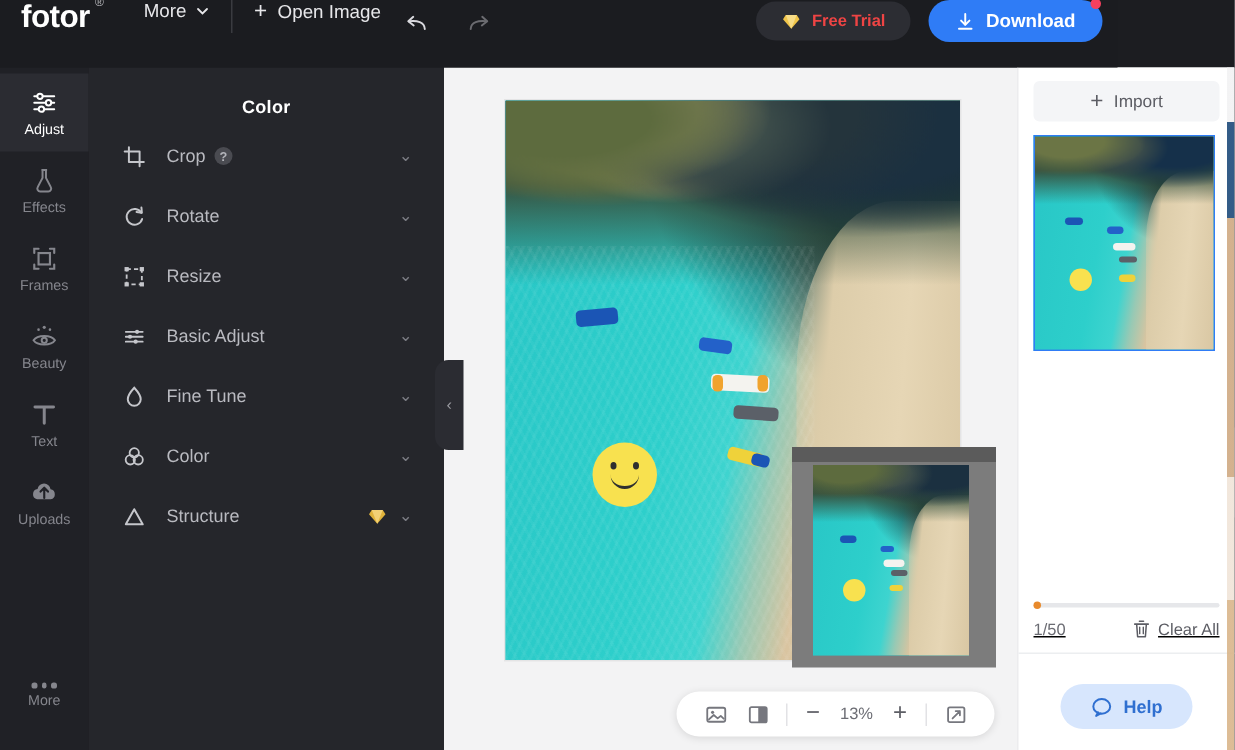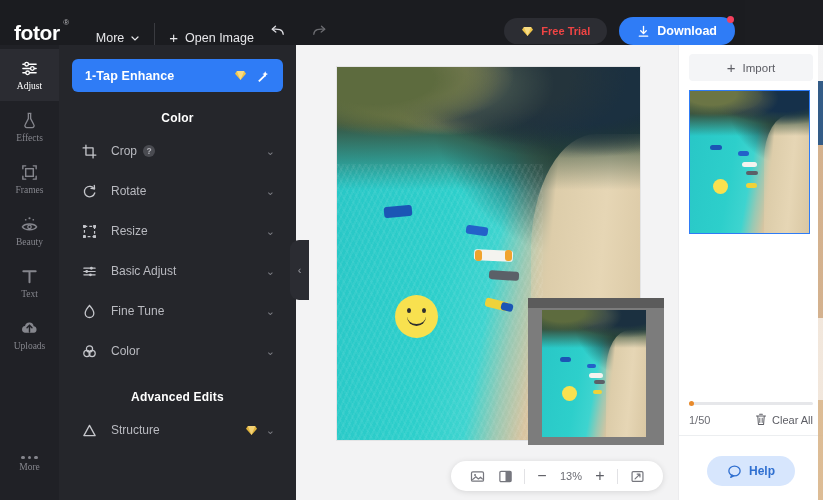--- a/index.html
+++ b/index.html
@@ -9,21 +9,21 @@
     font-family: "Liberation Sans", sans-serif;
     background: #1c1d21;
   }
   .app { position: relative; width: 823px; height: 500px; }
 
   
   .header {
     position: absolute; top: 0; left: 0;
     width: 745px; height: 45px;
     background: #1b1c20;
-    display: flex; align-items: flex-end;
+    display: flex; align-items: flex-start;
     z-index: 40;
   }
   .logo {
     margin-left: 14px;
     color: #ffffff;
     font-size: 21px;
     font-weight: 700;
     letter-spacing: -0.4px;
     position: relative;
   }
@@ -94,21 +94,20 @@
     padding-top: 4px;
     z-index: 30;
   }
   .rail-item {
     width: 59px; height: 52px;
     display: flex; flex-direction: column;
     align-items: center; justify-content: center;
     gap: 3px;
     color: #85868d; font-size: 9.5px;
     cursor: pointer;
-    font-family: Liberation Serif, serif;
   }
   .rail-item.active { background: #2b2c32; color: #ffffff; }
   .rail-item.active svg { stroke: #ffffff; fill: none; }
   .rail-item svg { stroke: #85868d; fill: none; }
   .rail-spacer { flex: 1; }
   .rail-more { margin-bottom: 10px; }
   .dots { display: flex; gap: 3px; }
   .dots i {
     width: 3.5px; height: 3.5px; border-radius: 50%;
     background: #85868d; display: block;
@@ -330,20 +329,21 @@
   .thumb-card .sky, .thumb-card .rocks, .thumb-card .beach, .thumb-card .water-shimmer { position: absolute; }
   .thumb-smiley {
     position: absolute; left: 23px; top: 88px;
     width: 15px; height: 15px; border-radius: 50%; background: #f8e14f;
   }
   .rp-footer {
     position: absolute; left: 0; right: 0; bottom: 64px;
     padding: 4px 10px;
     border-bottom: 1px solid #eceef0;
     padding-bottom: 9px;
+    text-decoration: underline;
   }
   .rp-track {
     width: 100%; height: 3px; border-radius: 2px;
     background: #e6e7ea; position: relative; margin-bottom: 8px;
   }
   .rp-track i {
     position: absolute; left: 0; top: -1px;
     width: 5px; height: 5px; border-radius: 50%;
     background: #e88a2c; display: block;
   }
@@ -495,37 +495,20 @@
           <i></i>
           <i></i>
           <i></i>
         </span>
       <span>More</span>
     </div>
   </div>
 
   <div class="panel">
 
-    <div class="enhance-btn">
-      <span class="lbl">1-Tap Enhance</span>
-      <span class="icons">
-        <span class="gem">
-          <svg width="13" height="11" viewBox="0 0 14 12">
-            <path d="M3 1 H11 L13 4.2 L7 11 L1 4.2 Z" fill="#f0c54a"></path>
-            <path d="M3 1 L7 11 L11 1 Z" fill="#f7dc86"></path>
-          </svg>
-        </span>
-        <span class="wand">
-          <svg width="14" height="14" viewBox="0 0 14 14">
-            <path d="M2.2 11.8 L8.6 5.4 L9.9 6.7 L3.5 13.1 Z" fill="#ffffff"></path>
-            <path d="M9.2 2.3 L10.1 4.2 L12 5.1 L10.1 6 L9.2 7.9 L8.3 6 L6.4 5.1 L8.3 4.2 Z" fill="#ffffff"></path>
-          </svg>
-        </span>
-      </span>
-    </div>
 
     <div class="section-title">Color</div>
 
     <div class="row">
       <span class="r-ic">
         <svg width="15" height="15" viewBox="0 0 16 16">
           <path d="M4.2 1.2 V11.8 H14.8" stroke-width="1.4" stroke-linecap="round" stroke-linejoin="round"></path>
           <path d="M1.2 4.2 H11.8 V14.8" stroke-width="1.4" stroke-linecap="round" stroke-linejoin="round"></path>
         </svg>
       </span>
@@ -600,21 +583,20 @@
           <circle cx="5.2" cy="10.2" r="3.3" stroke-width="1.3"></circle>
           <circle cx="10.8" cy="10.2" r="3.3" stroke-width="1.3"></circle>
         </svg>
       </span>
       <span class="r-lbl">Color</span>
       <span class="r-right">
         <span class="chev">⌄</span>
       </span>
     </div>
 
-    <div class="section-title">Advanced Edits</div>
 
     <div class="row">
       <span class="r-ic">
         <svg width="15" height="15" viewBox="0 0 16 16">
           <path d="M8 2.6 L14 13.4 H2 Z" stroke-width="1.4" stroke-linejoin="round"></path>
         </svg>
       </span>
       <span class="r-lbl">Structure</span>
       <span class="r-right">
         <span class="gem">

